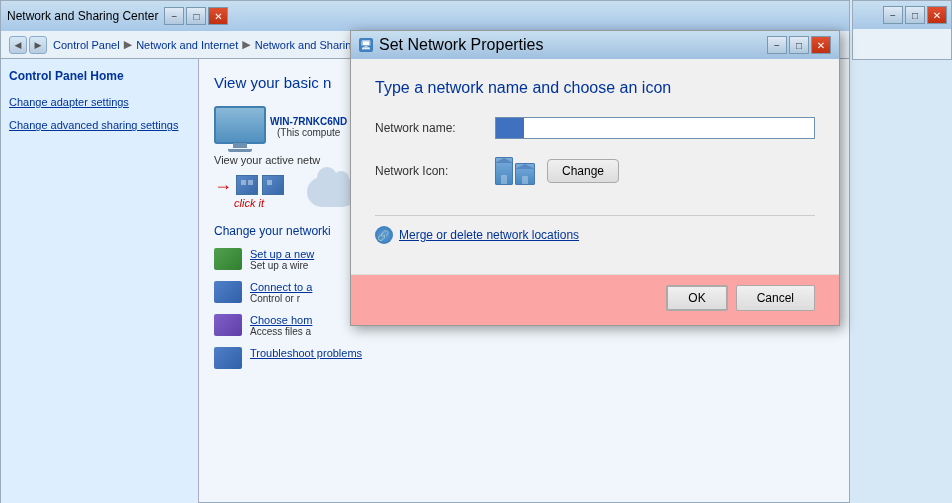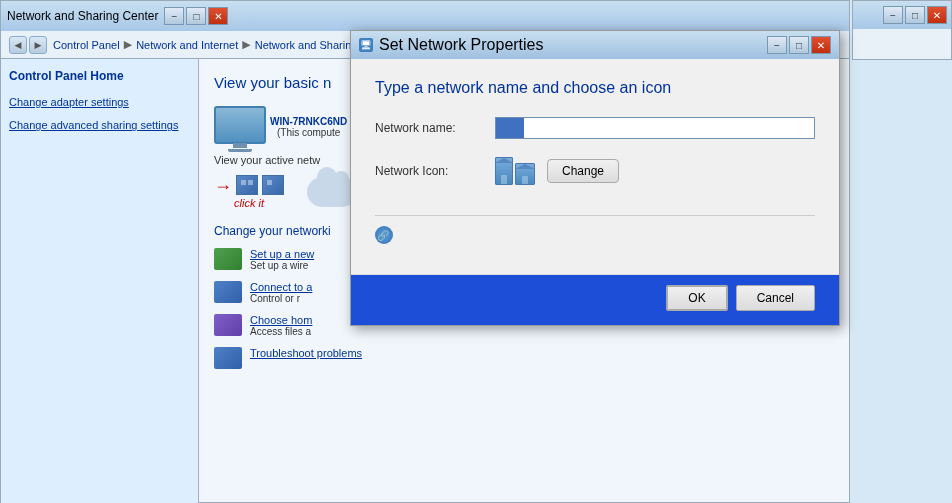--- a/index.html
+++ b/index.html
@@ -338,21 +338,21 @@
       color: #003399;
       text-decoration: underline;
       cursor: pointer;
     }
 
     .modal-buttons {
       display: flex;
       justify-content: flex-end;
       gap: 8px;
       padding: 10px 24px 14px;
-      background: #1d4ed8;
+      background: #fca5a5;
       border-top: 1px solid #ddd;
     }
 
     .dialog-btn {
       padding: 4px 20px;
       font-size: 12px;
       cursor: pointer;
       border-radius: 2px;
     }
 
@@ -582,20 +582,21 @@
               <div style="position: absolute; top: 0; left: 50%; transform: translateX(-50%); border-left: 10px solid transparent; border-right: 10px solid transparent; border-bottom: 5px solid #5888c0;"></div>
               <div style="position: absolute; bottom: 0; left: 50%; transform: translateX(-50%); width: 6px; height: 8px; background: rgba(255,255,255,0.3); border-radius: 1px 1px 0 0;"></div>
             </div>
           </div>
           <button class="change-btn">Change</button>
         </div>
       </div>
 
       <div class="modal-footer-link">
         <div class="link-icon">🔗</div>
+        <span class="footer-link-text">Merge or delete network locations</span>
       </div>
     </div>
 
     <div class="modal-buttons">
       <button class="dialog-btn ok-btn">OK</button>
       <button class="dialog-btn cancel-btn">Cancel</button>
     </div>
   </div>
 </div>
 

